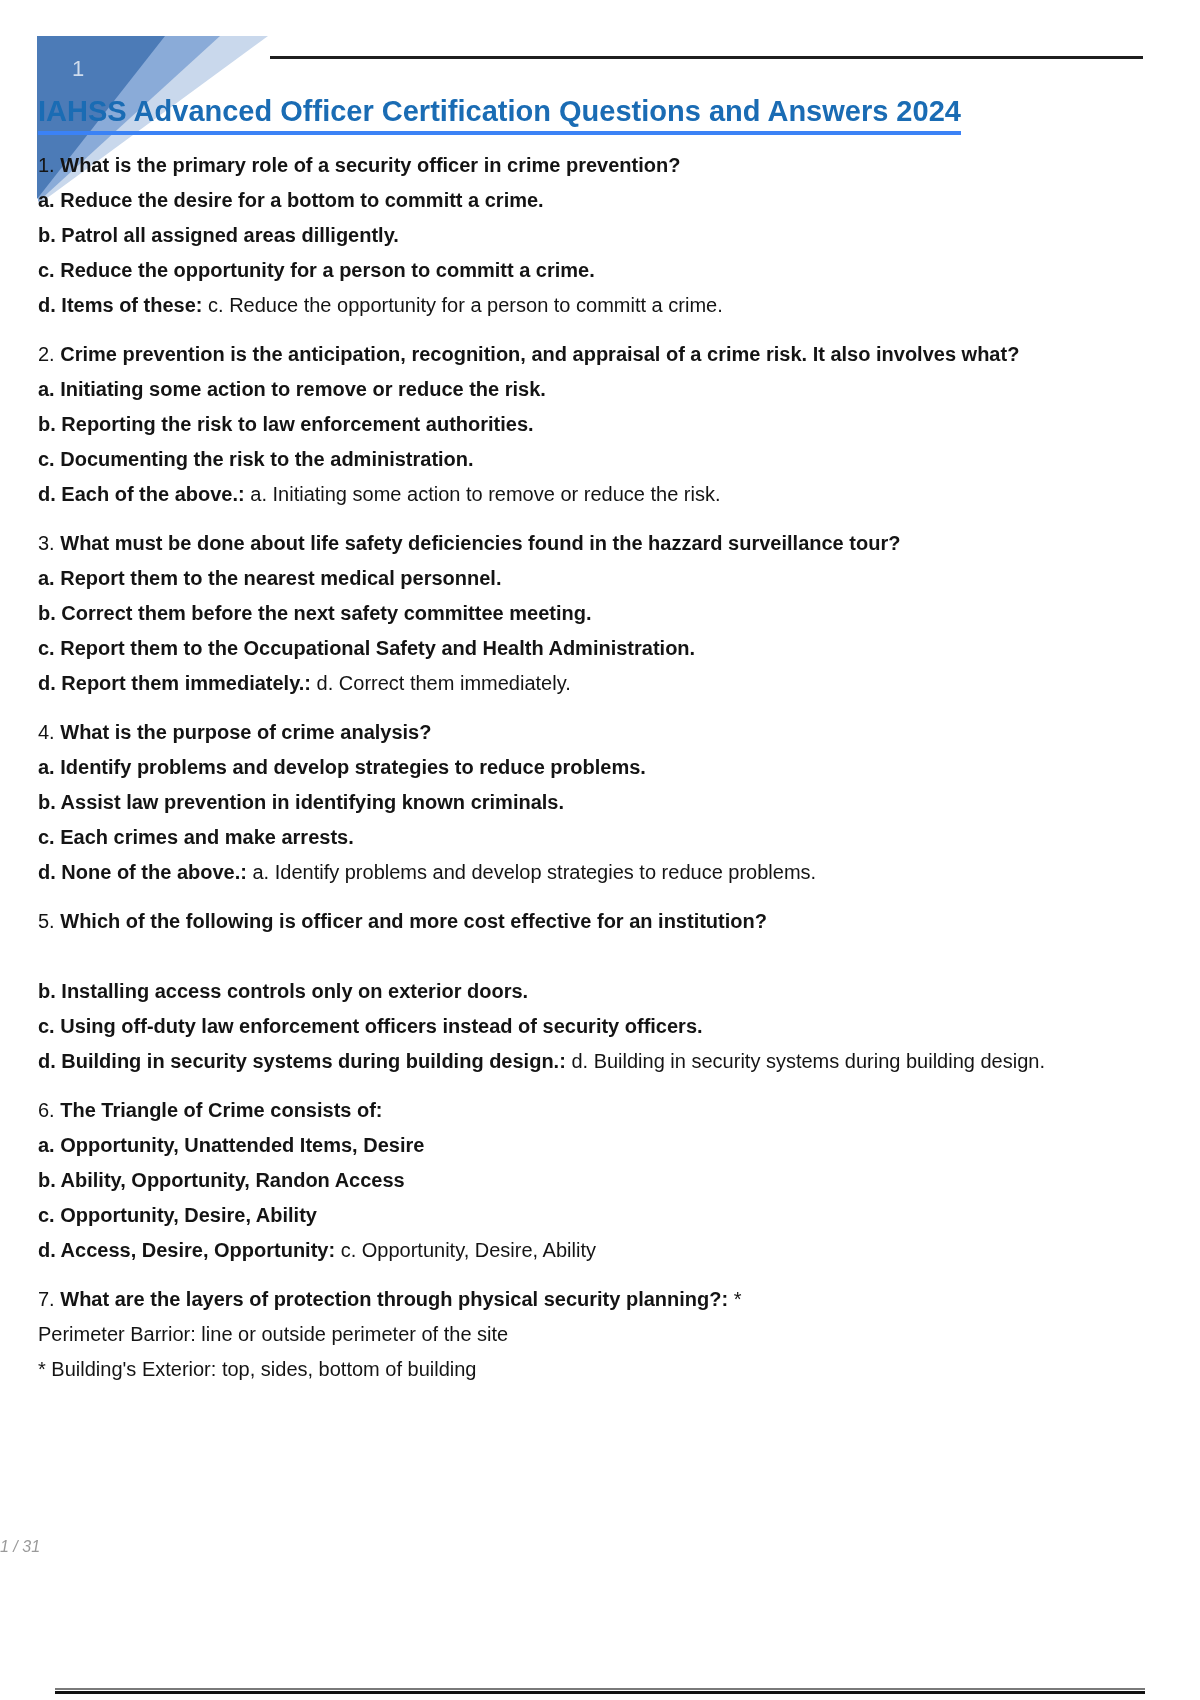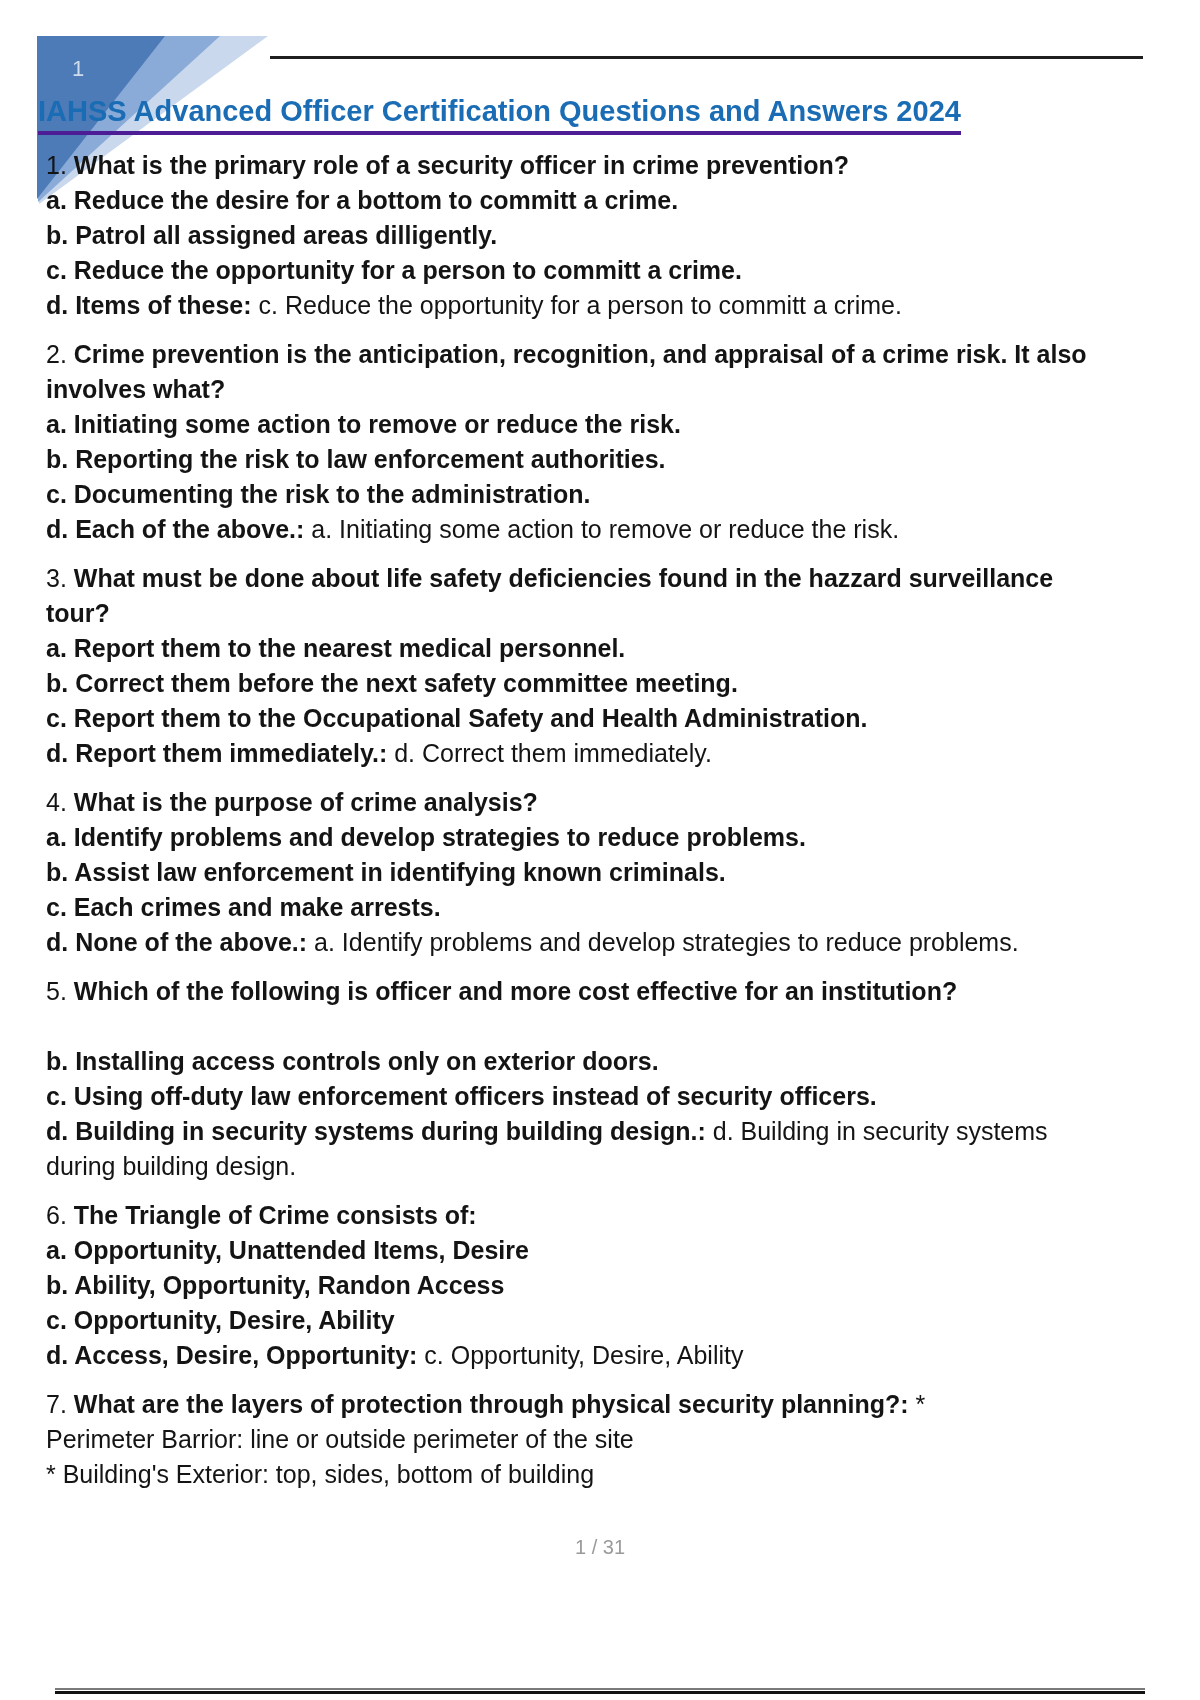--- a/index.html
+++ b/index.html
@@ -15,37 +15,36 @@
   .corner{position:absolute;left:37px;top:36px;z-index:1;}
   
   .topline{position:absolute;left:270px;top:56px;width:873px;height:3px;background:#1f1f1f;z-index:1;}
   
   .content{position:absolute;left:38px;top:94px;width:1085px;z-index:2;}
   h1.title{
     margin:0 0 13px 0;
     display:inline-block;
     font-size:29px;line-height:34px;font-weight:700;
     color:#1a6cb4;
-    border-bottom:4px solid #4c1d95;
+    border-bottom:4px solid #3b82f6;
     padding-bottom:3px;
   }
   p.q{
-    margin:0 0 14px 8px;
-    font-size:25px;line-height:35px;
+    margin:0 0 14px 0;
+    font-size:20px;line-height:35px;
     font-weight:700;
     letter-spacing:0;
   }
   .reg{font-weight:400;}
   .b{font-weight:700;}
   
   .footer{
     position:absolute;left:0;top:1538px;width:100%;
-    text-align:center;
-    font-size:20px;line-height:18px;
-    color:#9a9a9a;z-index:2;
+    font-size:16px;line-height:18px;
+    color:#9a9a9a;z-index:2;font-style:italic;
   }
   
   .bottomrule{position:absolute;left:55px;top:1688px;width:1090px;z-index:1;}
   .bottomrule .thin{height:2px;background:#7a7a7a;}
   .bottomrule .thick{height:3px;background:#121212;margin-top:1px;}
 </style>
 </head>
 <body>
 
 <div class="page">
@@ -90,21 +89,21 @@
       <span class="b">b. Correct them before the next safety committee meeting.</span><br>
       <span class="b">c. Report them to the Occupational Safety and Health Administration.</span><br>
       <span class="b">d. Report them immediately.:</span>
       <span class="reg">d. Correct them immediately.</span>
     </p>
 
     <p class="q">
       <span class="reg">4.</span>
       <span class="b">What is the purpose of crime analysis?</span><br>
       <span class="b">a. Identify problems and develop strategies to reduce problems.</span><br>
-      <span class="b">b. Assist law enforcement in identifying known criminals.</span><br>
+      <span class="b">b. Assist law prevention in identifying known criminals.</span><br>
       <span class="b">c. Each crimes and make arrests.</span><br>
       <span class="b">d. None of the above.:</span>
       <span class="reg">a. Identify problems and develop strategies to reduce problems.</span>
     </p>
 
     <p class="q">
       <span class="reg">5.</span>
       <span class="b">Which of the following is officer and more cost effective for an institution?</span><br>
       <br>
       <span class="b">b. Installing access controls only on exterior doors.</span><br>

